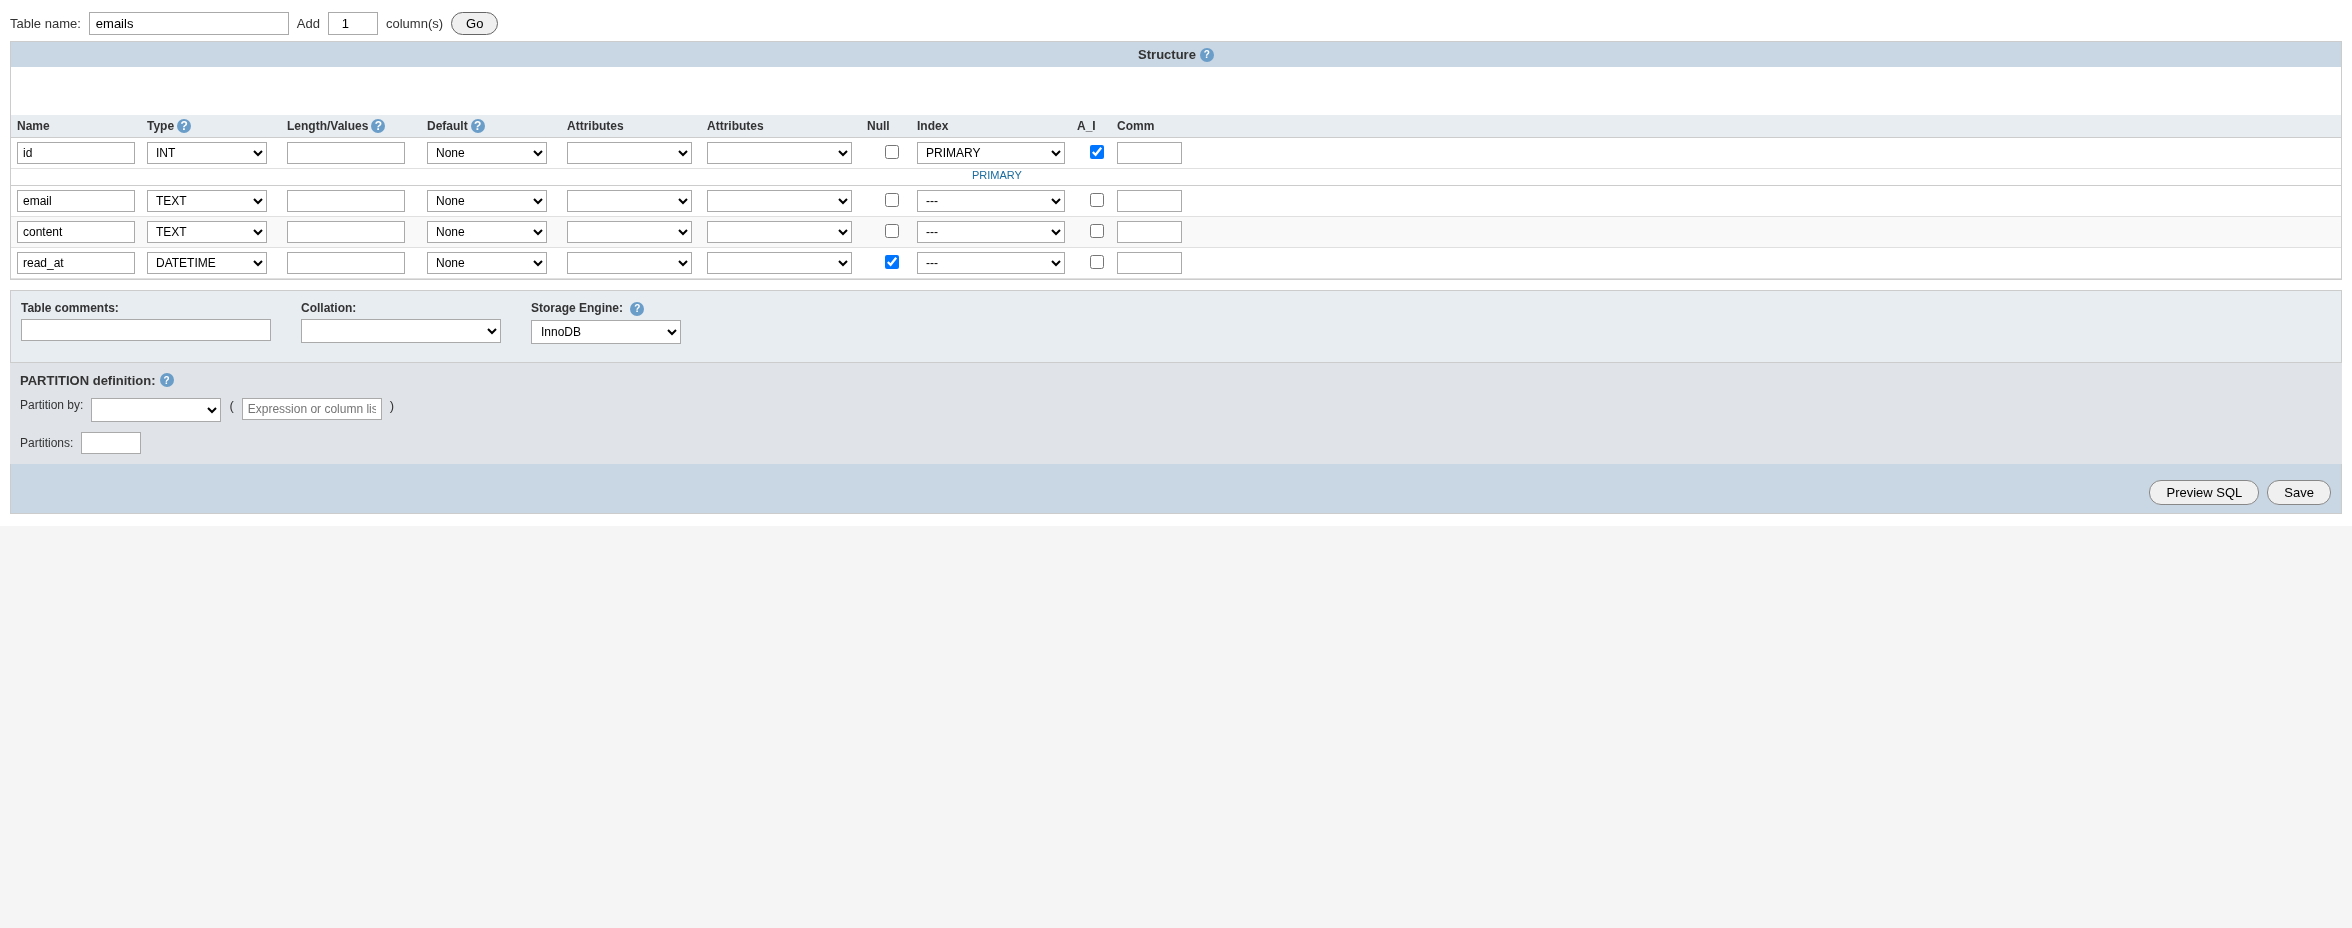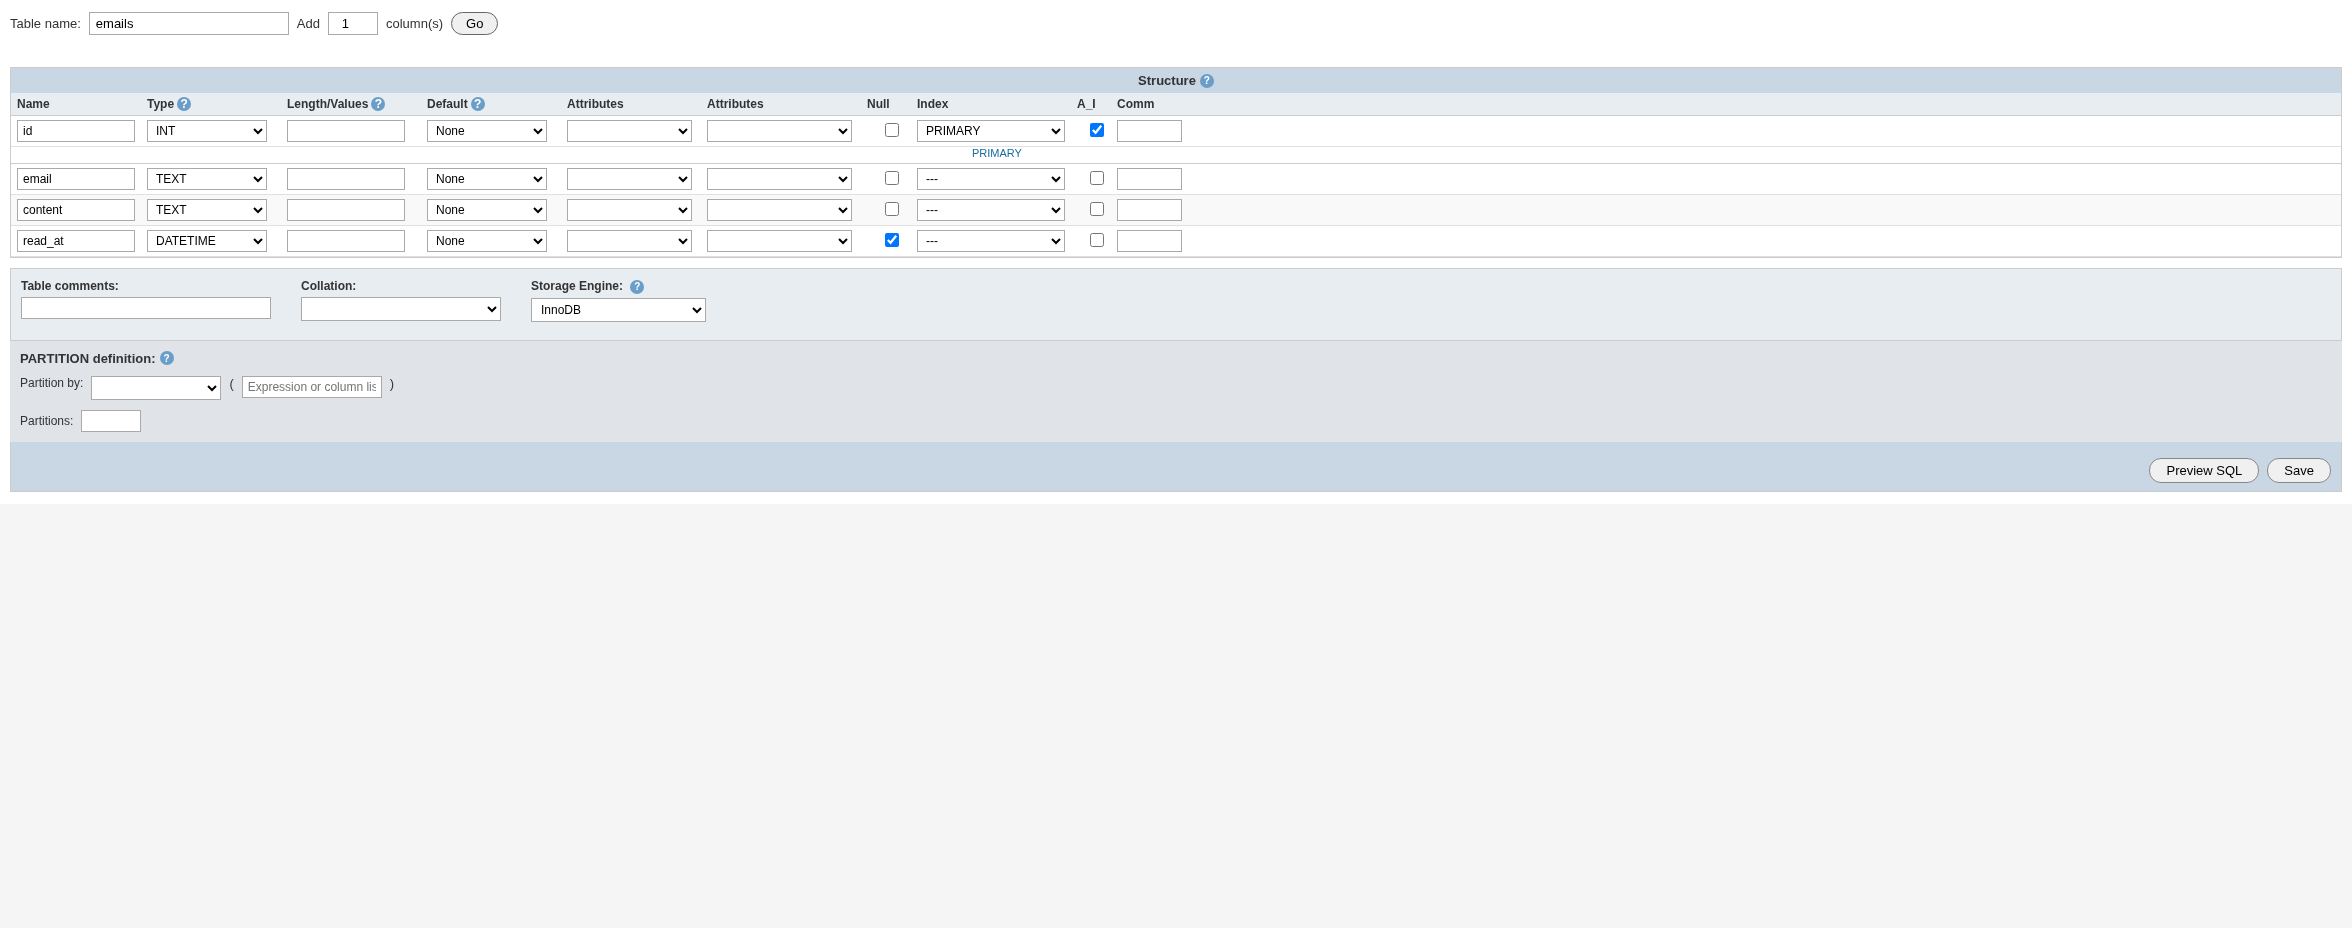--- a/index.html
+++ b/index.html
@@ -11,21 +11,21 @@
     }
     .page-wrapper {
       background: #fff;
       padding: 12px 10px;
       min-width: 1176px;
     }
     .top-bar {
       display: flex;
       align-items: center;
       gap: 8px;
-      margin-bottom: 32px;
+      margin-bottom: 6px;
     }
     .top-bar label {
       font-weight: normal;
       font-size: 13px;
     }
     .top-bar input[type="text"] {
       border: 1px solid #aaa;
       padding: 3px 6px;
       font-size: 13px;
       width: 200px;
@@ -62,20 +62,21 @@
       gap: 4px;
     }
     .col-headers {
       display: grid;
       grid-template-columns: 130px 140px 140px 140px 140px 160px 50px 160px 40px 80px;
       background: #e8edf2;
       border-bottom: 1px solid #ccc;
       padding: 4px 6px;
       font-weight: bold;
       align-items: center;
+      margin-top: 48px;
     }
     .col-headers span {
       font-size: 12px;
       display: flex;
       align-items: center;
       gap: 3px;
     }
     .data-row {
       display: grid;
       grid-template-columns: 130px 140px 140px 140px 140px 160px 50px 160px 40px 80px;
@@ -473,21 +474,21 @@
         <label>Collation:</label>
         <select style="width:200px;">
           <option value=""></option>
         </select>
       </div>
       <div class="field-group">
         <label>
           <span>Storage Engine:</span>
           <span class="help-icon" style="margin-left:4px;">?</span>
         </label>
-        <select style="width:175px;">
+        <select style="width:150px;">
           <option selected="">InnoDB</option>
           <option>MyISAM</option>
           <option>MEMORY</option>
           <option>CSV</option>
           <option>ARCHIVE</option>
         </select>
       </div>
     </div>
   </div>
 

